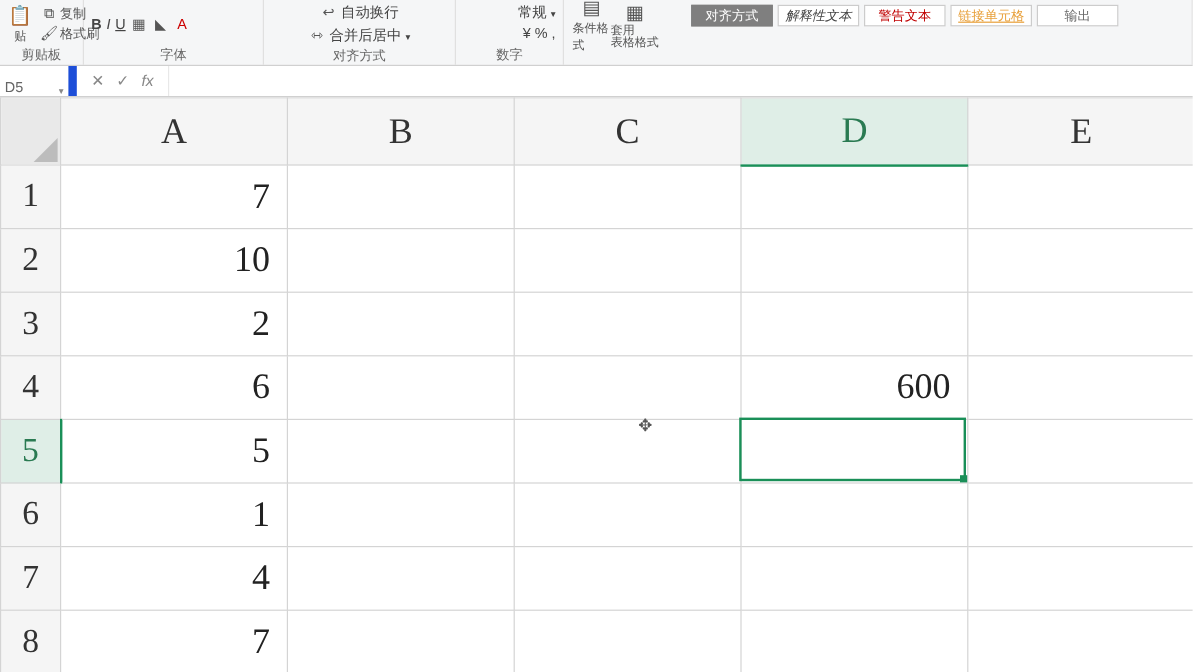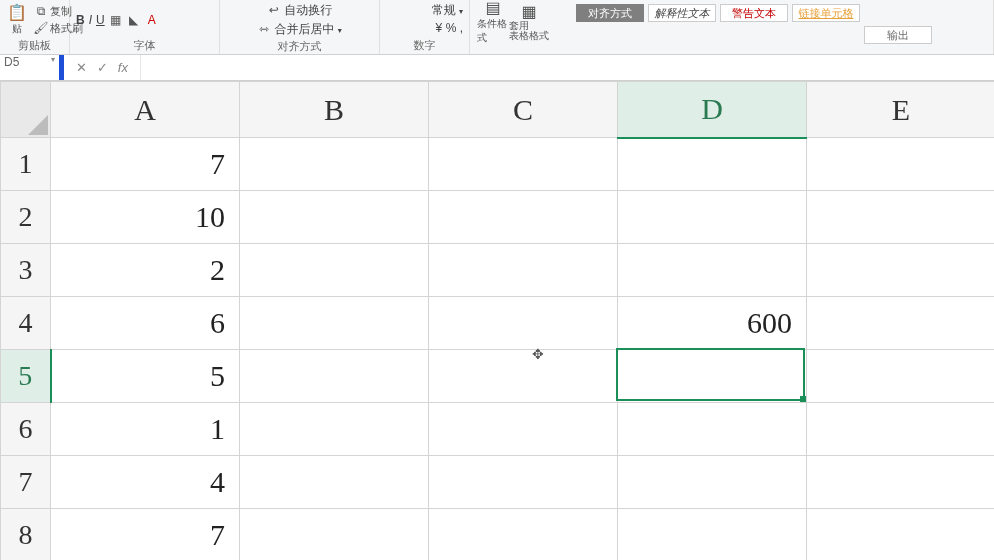--- a/index.html
+++ b/index.html
@@ -79,35 +79,35 @@
   .sw {
     width: 68px; height: 18px;
     font-size: 11px;
     display: flex; align-items: center; justify-content: center;
     border: 1px solid #ccc;
     background: #fff;
   }
   .sw.sel { background: #7f7f7f; color: #fff; border-color: #7f7f7f; }
   .sw.red { color: #c00000; }
   .sw.link { color: #e8a03a; text-decoration: underline; }
-  .sw.output { color: #6a6a6a; margin-top: 22px; }
+  .sw.output { color: #6a6a6a; }
   .sw.italic { font-style: italic; }
 
   
   .fx-row {
     height: 26px;
     display: flex;
     align-items: stretch;
     border-bottom: 1px solid #d0d0d0;
     background: #fff;
   }
   .namebox {
     width: 64px;
-    border-right: 5px solid #1d4ed8;
-    display: flex; align-items: flex-start;
+    border-right: 7px solid #1d4ed8;
+    display: flex; align-items: flex-end;
     padding: 0 4px;
     font-size: 12px; color: #666;
   }
   .namebox .dd {
     margin-left: auto; font-size: 8px; color: #888;
   }
   .fx-ctrls {
     display: flex; align-items: center; gap: 10px;
     padding: 0 12px;
     color: #888;

